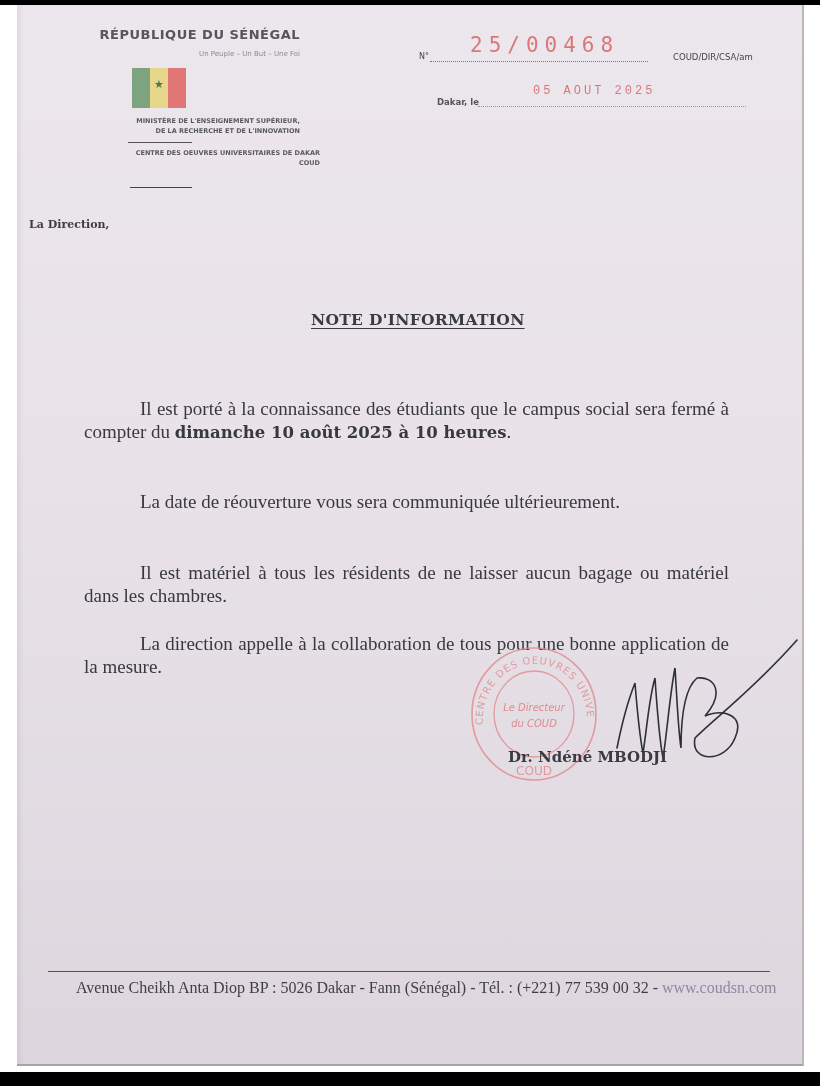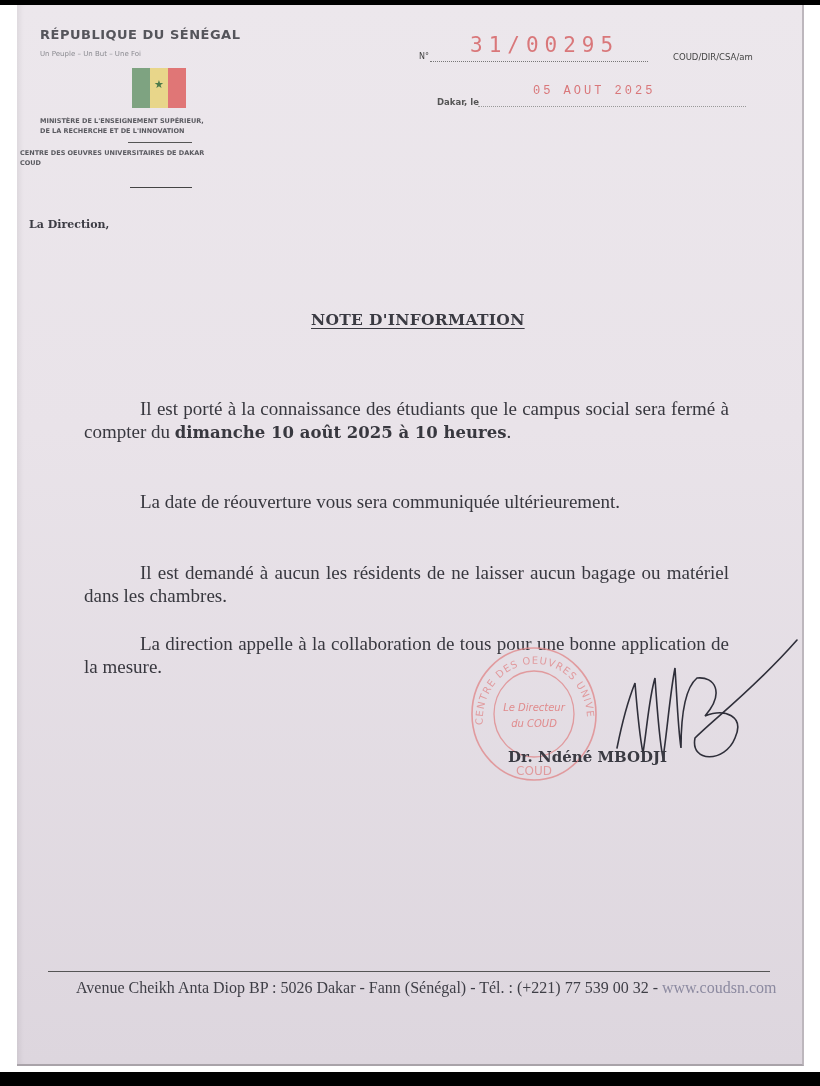--- a/index.html
+++ b/index.html
@@ -9,21 +9,21 @@
   }
   .topbar { position:absolute; left:0; top:0; width:820px; height:5px; background:#000; }
   .bottombar { position:absolute; left:0; top:1072px; width:820px; height:14px; background:#000; }
   .paper {
     position:absolute; left:17px; top:5px; width:785px; height:1059px;
     background:linear-gradient(180deg,#ece7ec 0%,#e9e3e9 40%,#ddd6de 100%);
     border-right:2px solid #bdb7bd; border-bottom:2px solid #a9a3a9;
     box-shadow: inset 6px 0 6px -4px rgba(0,0,0,0.08);
   }
   .abs { position:absolute; }
-  .hdr { font-family:"DejaVu Sans", sans-serif; color:#4a4a50; text-align:left; }
+  .hdr { font-family:"DejaVu Sans", sans-serif; color:#4a4a50; text-align:right; }
   .rep { left:40px; top:27px; width:260px; font-size:13px; font-weight:bold; letter-spacing:0.5px; color:#55555b; }
   .motto { left:40px; top:50px; width:260px; font-size:7px; color:#8a8a90; }
   .flag { left:132px; top:68px; width:54px; height:40px; display:flex; }
   .flag div { flex:1; }
   .flag .g { background:#7ea381; }
   .flag .y { background:#e8d68a; position:relative; }
   .flag .r { background:#e07676; }
   .flag .star { position:absolute; left:4px; top:10px; font-size:11px; color:#4c7a4a; }
   .min { left:40px; top:116px; width:260px; font-size:6.5px; font-weight:bold; line-height:10px; color:#5a5a60; }
   .rule1 { left:128px; top:142px; width:64px; height:1px; background:#555; }
@@ -79,37 +79,37 @@
 </div>
 <div class="abs rule1"></div>
 <div class="abs hdr centre">
   <div>CENTRE DES OEUVRES UNIVERSITAIRES DE DAKAR</div>
   <div>COUD</div>
 </div>
 <div class="abs rule2"></div>
 
 <div class="abs nlabel">N°</div>
 <div class="abs ndots"></div>
-<div class="abs nval">31/00295</div>
+<div class="abs nval">25/00468</div>
 <div class="abs nsuffix">COUD/DIR/CSA/am</div>
 <div class="abs dlabel">Dakar, le</div>
 <div class="abs ddots"></div>
 <div class="abs dval">05 AOUT 2025</div>
 
 <div class="abs salute">La Direction,</div>
 <div class="abs title">NOTE D'INFORMATION</div>
 
 <div class="abs body p1">
   <p><span>Il est porté à la connaissance des étudiants que le campus social sera fermé à compter du </span><b>dimanche 10 août 2025 à 10 heures</b><span>.</span></p>
 </div>
 <div class="abs body p2">
   <p>La date de réouverture vous sera communiquée ultérieurement.</p>
 </div>
 <div class="abs body p3">
-  <p>Il est demandé à aucun les résidents de ne laisser aucun bagage ou matériel dans les chambres.</p>
+  <p>Il est matériel à tous les résidents de ne laisser aucun bagage ou matériel dans les chambres.</p>
 </div>
 <div class="abs body p4">
   <p>La direction appelle à la collaboration de tous pour une bonne application de la mesure.</p>
 </div>
 
 <svg class="abs stamp" viewBox="0 0 130 138">
   <defs>
     <path id="ringTop" d="M 14 80 A 52 56 0 1 1 118 70"></path>
   </defs>
   <ellipse cx="65" cy="69" rx="62" ry="66" fill="none" stroke="#e08a8c" stroke-width="1.6" opacity="0.8"></ellipse>

